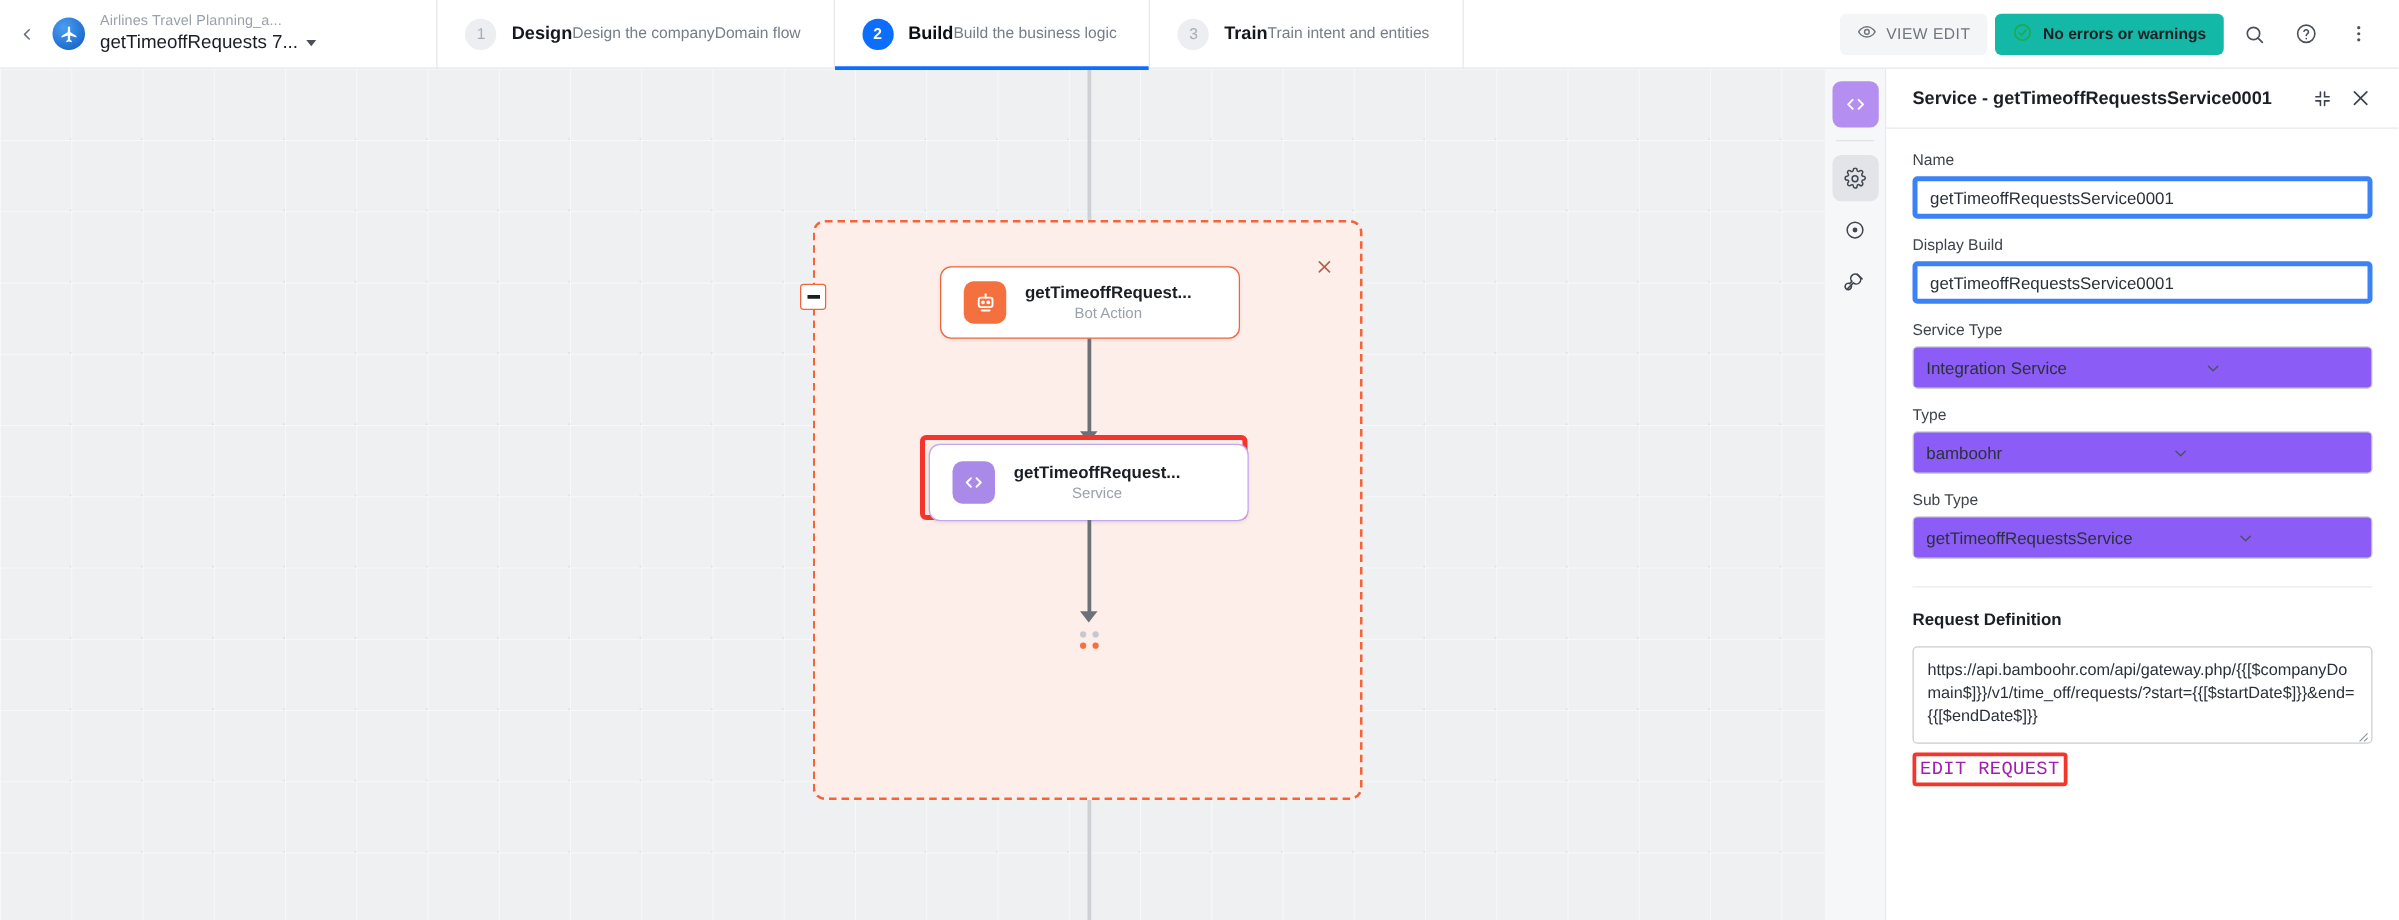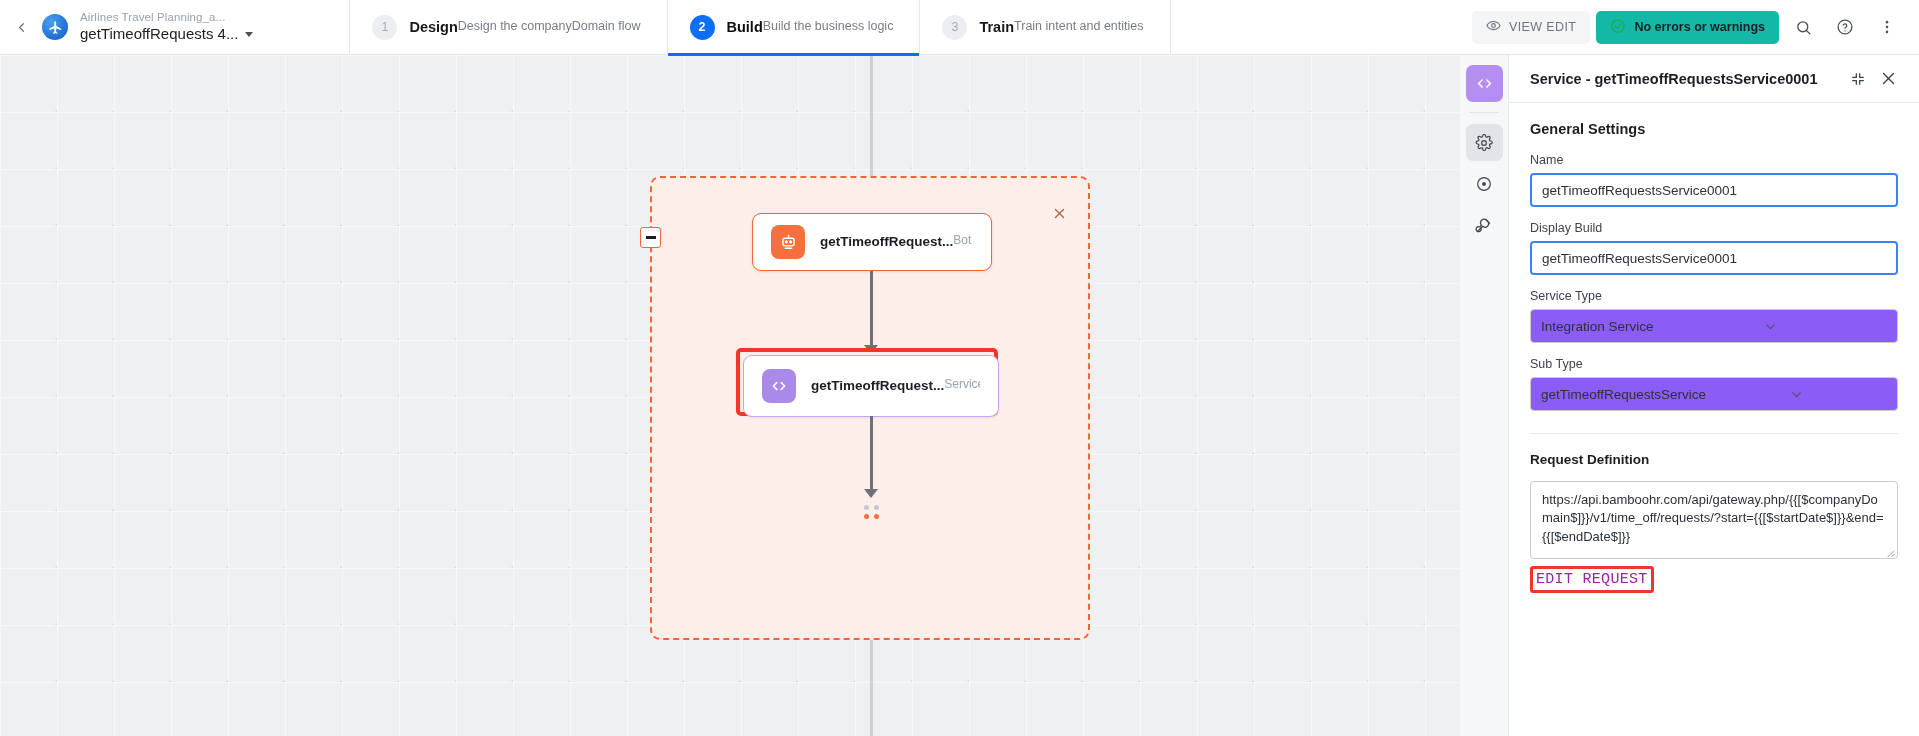--- a/index.html
+++ b/index.html
@@ -116,21 +116,21 @@
   .node-svc-wrap {
     position: absolute; left: 736px; top: 293px; width: 262px; height: 68px;
     border: 4px solid #f5352b; border-radius: 5px; background: #fdeee9;
   }
   .node-ic {
     width: 34px; height: 34px; border-radius: 8px; flex: 0 0 auto;
     display: flex; align-items: center; justify-content: center; color: #fff;
   }
   .node-ic.orange { background: #f4713f; }
   .node-ic.purple { background: #a98ae8; }
-  .node-txt { display: flex; flex-direction: row; line-height: 1.32; overflow: hidden; text-align: center; }
+  .node-txt { display: flex; flex-direction: column; line-height: 1.32; overflow: hidden; text-align: center; }
   .node-title { font-size: 13.5px; font-weight: bold; color: #1b1f24; white-space: nowrap; }
   .node-sub { font-size: 12px; color: #9aa1ab; white-space: nowrap; }
 
   .conn {
     position: absolute; left: 870px; width: 3px; background: #6b7079;
   }
   .conn-1 { top: 216px; height: 77px; }
   .conn-2 { top: 361px; height: 75px; }
   .arrowhead {
     position: absolute; left: 864px; width: 0; height: 0;
@@ -172,21 +172,21 @@
   .panel-title { font-size: 14.5px; font-weight: bold; color: #1b1f24; flex: 1 1 auto; }
   .phead-btn {
     width: 30px; height: 30px; display: flex; align-items: center; justify-content: center;
     color: #3c434c; cursor: pointer;
   }
   .panel-body { flex: 1 1 auto; overflow: hidden; padding: 18px 21px 0 21px; }
   .sec-title { font-size: 14.5px; font-weight: bold; color: #1b1f24; margin-bottom: 16px; }
   .fld { margin-bottom: 14px; }
   .fld-label { font-size: 12.5px; color: #3e444c; margin-bottom: 6px; }
   .fld-input {
-    height: 34px; border: 2px solid #3b82f6; border-radius: 4px; background: #fff;
+    height: 34px; border: 4px solid #3b82f6; border-radius: 4px; background: #fff;
     display: flex; align-items: center; padding: 0 10px; font-size: 13.5px; color: #2b313a;
     cursor: text;
   }
   .fld-select {
     height: 34px; border: 1px solid #c8cdd4; border-radius: 4px; background: #8b5cf6;
     display: flex; align-items: center; padding: 0 10px; font-size: 13.5px; color: #2b313a;
     cursor: pointer;
   }
   .fld-select span { flex: 1 1 auto; }
   .chev { color: #4b525b; display: flex; align-items: center; }
@@ -223,21 +223,21 @@
       </span>
     </div>
     <div class="brand-logo">
       <svg width="15" height="15" viewBox="0 0 24 24" fill="#ffffff">
         <path d="M21 16v-2l-8-5V3.5a1.5 1.5 0 0 0-3 0V9l-8 5v2l8-2.5V19l-2 1.5V22l3.5-1 3.5 1v-1.5L13 19v-5.5z"></path>
       </svg>
     </div>
     <div class="brand-text">
       <div class="brand-sub">Airlines Travel Planning_a...</div>
       <div class="brand-title-row">
-        <div class="brand-title">getTimeoffRequests 4...</div>
+        <div class="brand-title">getTimeoffRequests 7...</div>
         <div class="caret-down"></div>
       </div>
     </div>
 
     <div class="steps">
       <div class="step">
         <div class="step-num">1</div>
         <div class="step-txt">
           <div class="step-name">Design</div>
           <div class="step-desc">Design the companyDomain flow</div>
@@ -407,21 +407,20 @@
       </div>
       <div class="phead-btn">
         <svg width="17" height="17" viewBox="0 0 24 24" fill="none" stroke="currentColor" stroke-width="1.9" stroke-linecap="round">
             <line x1="5" y1="5" x2="19" y2="19"></line>
             <line x1="19" y1="5" x2="5" y2="19"></line>
           </svg>
       </div>
     </div>
 
     <div class="panel-body">
-      <div class="sec-title">General Settings</div>
 
       <div class="fld">
         <div class="fld-label">Name</div>
         <div class="fld-input">getTimeoffRequestsService0001</div>
       </div>
 
       <div class="fld">
         <div class="fld-label">Display Build</div>
         <div class="fld-input">getTimeoffRequestsService0001</div>
       </div>
@@ -431,20 +430,31 @@
         <div class="fld-select">
           <span>Integration Service</span>
           <span class="chev">
             <svg width="15" height="15" viewBox="0 0 24 24" fill="none" stroke="currentColor" stroke-width="1.8" stroke-linecap="round" stroke-linejoin="round">
                 <polyline points="6 9.5 12 15.5 18 9.5"></polyline>
               </svg>
           </span>
         </div>
       </div>
 
+      <div class="fld">
+        <div class="fld-label">Type</div>
+        <div class="fld-select">
+          <span>bamboohr</span>
+          <span class="chev">
+            <svg width="15" height="15" viewBox="0 0 24 24" fill="none" stroke="currentColor" stroke-width="1.8" stroke-linecap="round" stroke-linejoin="round">
+                <polyline points="6 9.5 12 15.5 18 9.5"></polyline>
+              </svg>
+          </span>
+        </div>
+      </div>
 
       <div class="fld">
         <div class="fld-label">Sub Type</div>
         <div class="fld-select">
           <span>getTimeoffRequestsService</span>
           <span class="chev">
             <svg width="15" height="15" viewBox="0 0 24 24" fill="none" stroke="currentColor" stroke-width="1.8" stroke-linecap="round" stroke-linejoin="round">
                 <polyline points="6 9.5 12 15.5 18 9.5"></polyline>
               </svg>
           </span>

